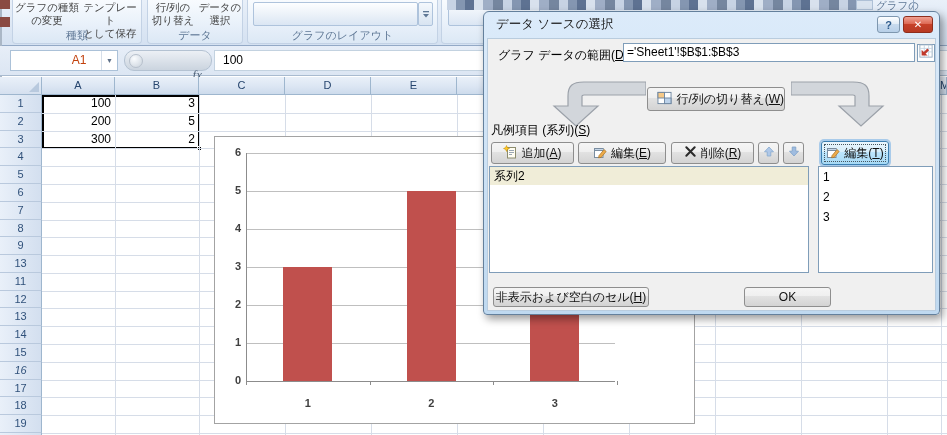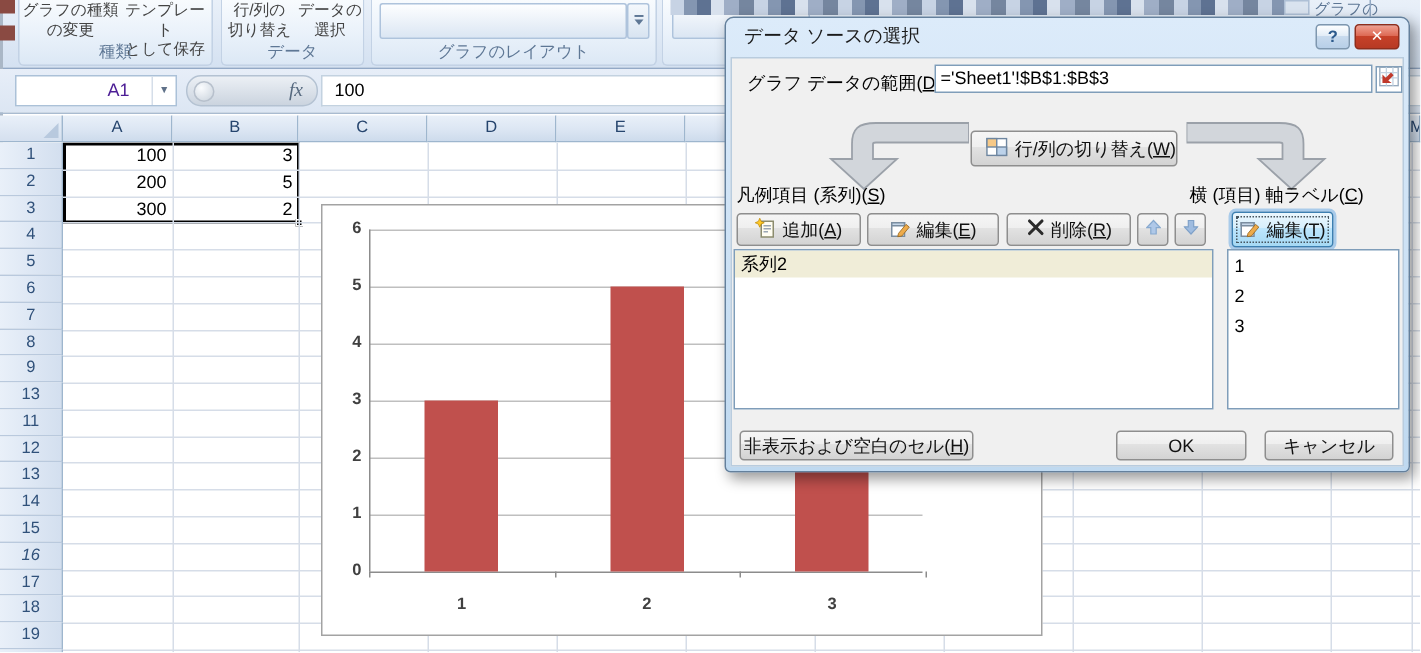--- a/index.html
+++ b/index.html
@@ -33,28 +33,28 @@
   
   .edge-a{position:absolute;left:0;width:10px;background:#8A4A42;}
   .edge-b{position:absolute;left:0;top:52px;width:7px;height:22px;background:#5E6B7A;}
   .edge-line{position:absolute;left:0;top:0;width:2px;height:95px;background:#AAB7C6;}
 
   
   .fbar{position:absolute;left:0;top:46px;width:947px;height:30px;
         background:linear-gradient(#E7EEF8,#DCE6F3);border-bottom:1px solid #A9BBD0;}
   .namebox{position:absolute;left:10px;top:4px;width:108px;height:21px;background:#fff;
            border:1px solid #ABC1D8;font-size:12px;}
-  .namebox .nb-text{position:absolute;left:0;right:18px;top:0;bottom:0;text-align:center;line-height:19px;color:#4c1d95;padding-left:48px;}
+  .namebox .nb-text{position:absolute;left:0;right:18px;top:0;bottom:0;text-align:center;line-height:19px;color:#c2410c;padding-left:48px;}
   .namebox .nb-drop{position:absolute;right:0;top:0;width:16px;height:100%;border-left:1px solid #D5DEE9;
                     display:flex;align-items:center;justify-content:center;font-size:7px;color:#5F7189;}
   .fxpill{position:absolute;left:124px;top:4px;width:88px;height:21px;border-radius:10px;
           background:linear-gradient(#ECF0F5,#CBD4DF);border:1px solid #B4C2D2;}
   .fxpill .knob{position:absolute;left:4px;top:3px;width:14px;height:14px;border-radius:50%;
                 background:radial-gradient(circle at 35% 30%,#FAFCFE,#C9D2DC);border:1px solid #B7C0CC;}
-  .fxpill .fx{position:absolute;right:9px;top:1px;font-family:"Liberation Serif","DejaVu Serif",serif;
+  .fxpill .fx{position:absolute;right:9px;top:16px;font-family:"Liberation Serif","DejaVu Serif",serif;
               font-style:italic;font-weight:normal;font-size:13px;color:#55687E;}
   .fvalue{position:absolute;left:214px;top:4px;width:733px;height:21px;background:#fff;
           border:1px solid #C3D2E0;border-right:none;font-size:12px;line-height:19px;padding-left:8px;color:#000;}
 
   
   .chead{position:absolute;left:0;top:77px;width:947px;height:18px;}
   .hdrcell{position:absolute;top:0;height:18px;background:linear-gradient(#E9F0F9,#DCE6F3 55%,#CDDBEC);
            border-right:1px solid #9EB6CE;border-bottom:1px solid #9EB6CE;
            font-size:11px;line-height:17px;text-align:center;color:#26456E;overflow:hidden;}
   .corner{position:absolute;left:0;top:0;width:42px;height:18px;
@@ -305,21 +305,20 @@
         <svg width="15" height="14" viewBox="0 0 16 15">
           <rect x="1" y="1.5" width="14" height="12" fill="#fff" stroke="#6E86A0"></rect>
           <rect x="1" y="1.5" width="7" height="6" fill="#F6C988" stroke="#6E86A0"></rect>
           <rect x="8" y="7.5" width="7" height="6" fill="#BCD2EA" stroke="#6E86A0"></rect>
         </svg>
       </span>
       <span>行/列の切り替え(<u>W</u>)</span>
     </div>
 
     <div class="dlabel" style="left:7px;top:110px;">凡例項目 (系列)(<u>S</u>)</div>
-    <div class="dlabel" style="left:309px;top:110px;">横 (項目) 軸ラベル(<u>C</u>)</div>
 
     <div class="btn" style="left:7px;top:130px;width:83px;height:22px;">
       <span>
         <svg width="14" height="14" viewBox="0 0 14 14">
           <rect x="4.5" y="2.5" width="8" height="10.5" fill="#FFFDF2" stroke="#8C8C6E"></rect>
           <path d="M6 5.5 H11 M6 7.5 H11 M6 9.5 H9" stroke="#9AA6B4" stroke-width="1"></path>
           <path d="M3.5 0.5 L4.4 2.6 L6.5 3.5 L4.4 4.4 L3.5 6.5 L2.6 4.4 L0.5 3.5 L2.6 2.6 Z" fill="#FFC928" stroke="#C08A00" stroke-width="0.5"></path>
         </svg>
       </span>
       <span>追加(<u>A</u>)</span>
@@ -373,15 +372,14 @@
     <div class="listbox" style="left:334px;top:154px;width:115px;height:107px;" id="category-list">
         <div class="listitem" style="">1</div>
         <div class="listitem" style="">2</div>
         <div class="listitem" style="">3</div>
       </div>
 
     <div class="btn" style="left:9px;top:275px;width:156px;height:20px;">
       <span>非表示および空白のセル(<u>H</u>)</span>
     </div>
     <div class="btn" style="left:260px;top:275px;width:87px;height:20px;">OK</div>
-    <div class="btn" style="left:359px;top:275px;width:86px;height:20px;">キャンセル</div>
   </div>
 </div>
 
 </body></html>

